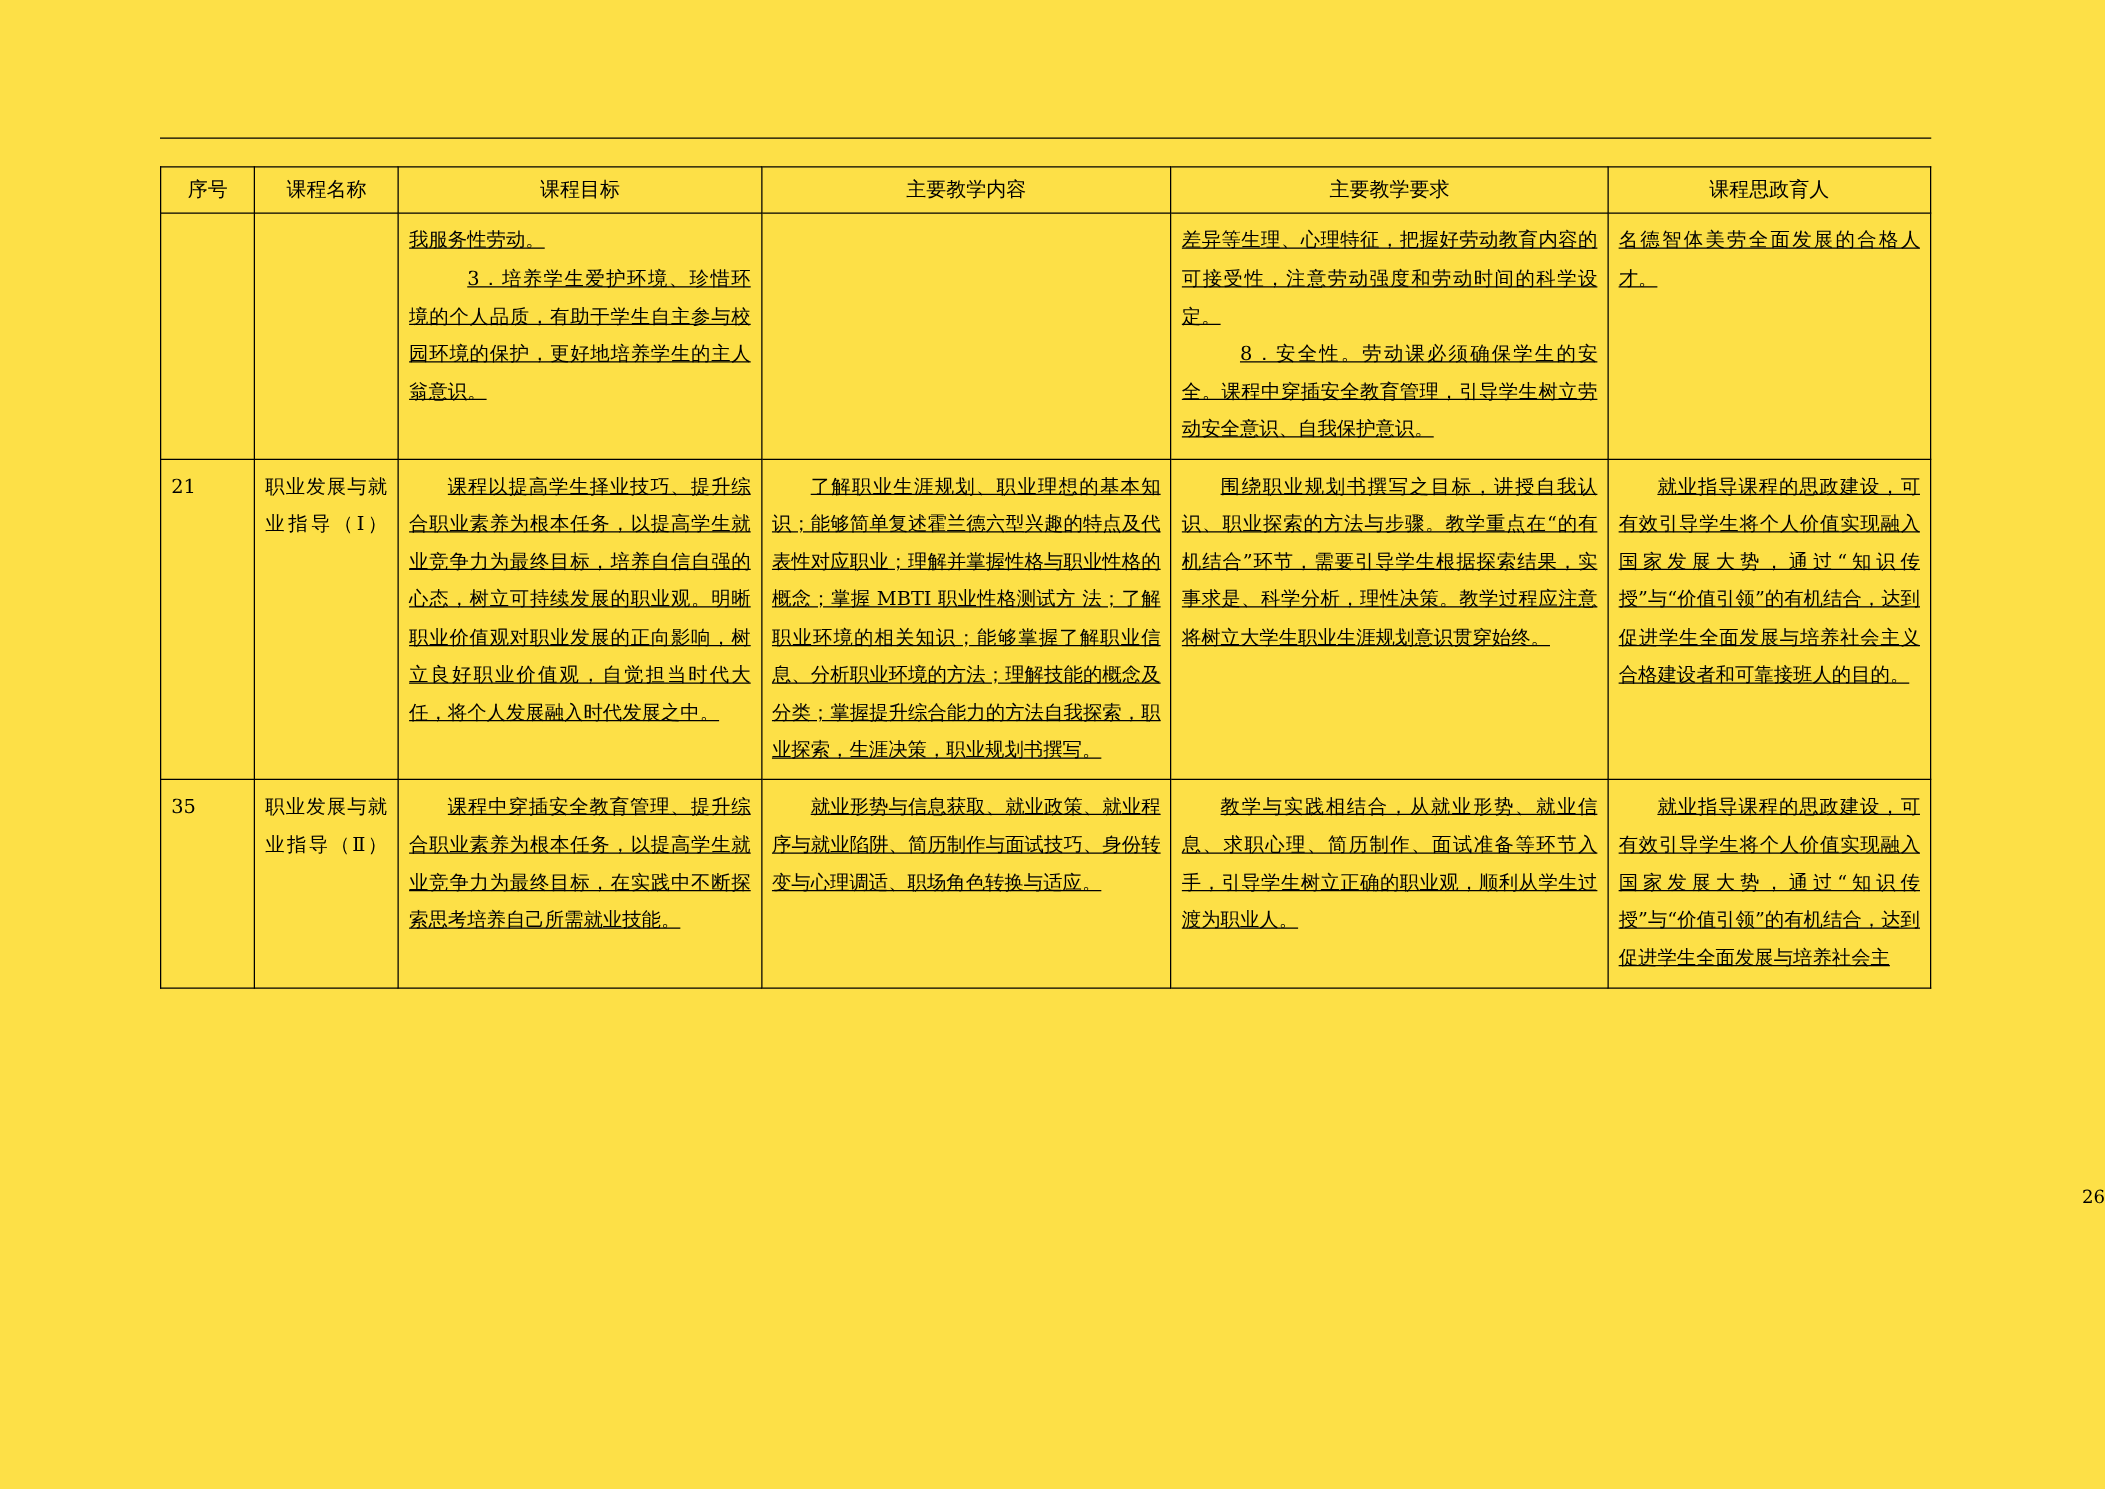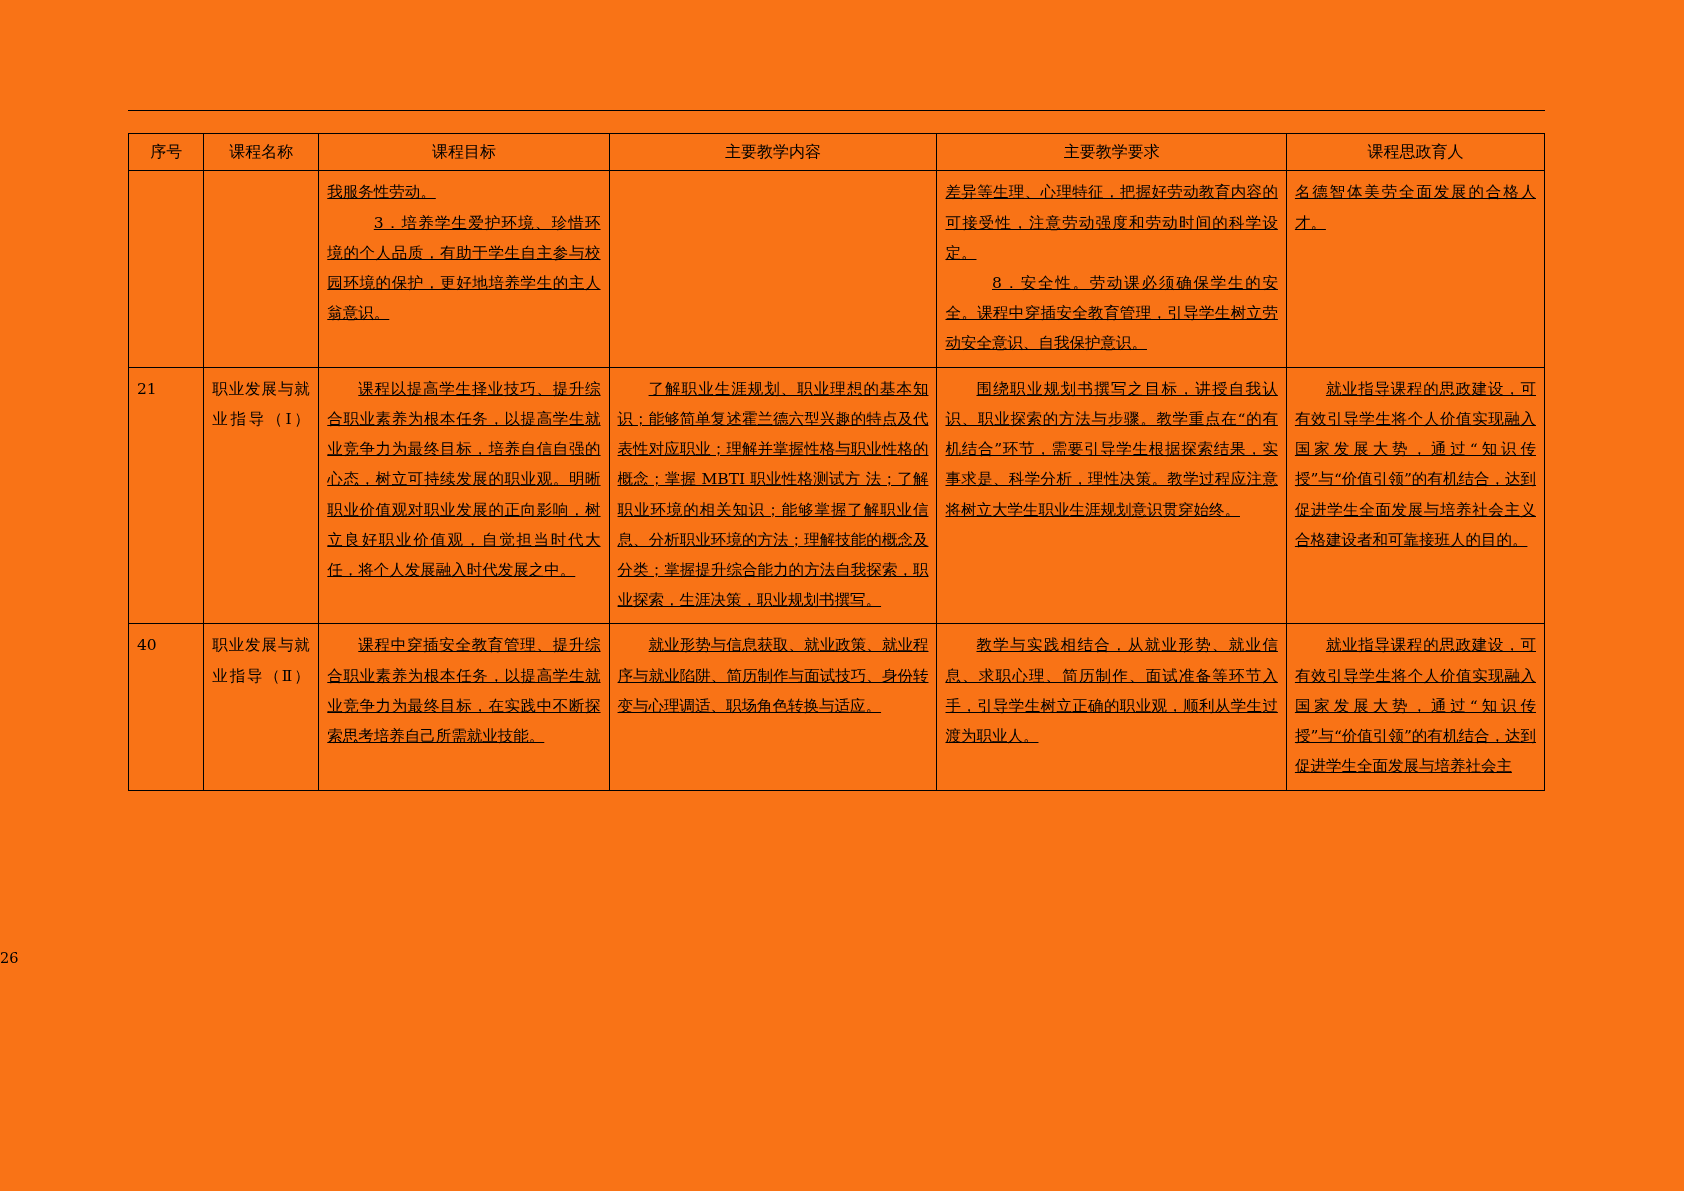--- a/index.html
+++ b/index.html
@@ -14,21 +14,21 @@
     color: #000000;
     position: relative;
     overflow: hidden;
   }
   .page {
     position: absolute;
     left: 0;
     top: 0;
     width: 1684px;
     height: 1191px;
-    background: #f97316;
+    background: #fde047;
   }
   .top-rule {
     position: absolute;
     left: 128px;
     top: 110px;
     width: 1417px;
     height: 0;
     border-top: 1px solid #000;
   }
   .doc-table {
@@ -79,21 +79,21 @@
     text-align: left;
     vertical-align: top;
     padding-top: 10px;
     font-size: 15.5px;
   }
   .page-number {
     position: absolute;
     left: 0;
     top: 950px;
     width: 1684px;
-    text-align: left;
+    text-align: right;
     font-size: 14.5px;
     font-family: "DejaVu Serif", "Liberation Serif", serif;
   }
   .p { margin: 0; }
 </style>
 </head>
 <body>
 
 <div class="page">
 
@@ -148,21 +148,21 @@
         </td>
         <td>
           <p class="p just indent">围绕职业规划书撰写之目标，讲授自我认识、职业探索的方法与步骤。教学重点在“的有机结合”环节，需要引导学生根据探索结果，实事求是、科学分析，理性决策。教学过程应注意将树立大学生职业生涯规划意识贯穿始终。</p>
         </td>
         <td>
           <p class="p just indent">就业指导课程的思政建设，可有效引导学生将个人价值实现融入国家发展大势，通过“知识传授”与“价值引领”的有机结合，达到促进学生全面发展与培养社会主义合格建设者和可靠接班人的目的。</p>
         </td>
       </tr>
 
       <tr>
-        <td class="num-cell">40</td>
+        <td class="num-cell">35</td>
         <td class="cell-name">职业发展与就业指导（Ⅱ）</td>
         <td>
           <p class="p just indent">课程中穿插安全教育管理、提升综合职业素养为根本任务，以提高学生就业竞争力为最终目标，在实践中不断探索思考培养自己所需就业技能。</p>
         </td>
         <td>
           <p class="p just indent">就业形势与信息获取、就业政策、就业程序与就业陷阱、简历制作与面试技巧、身份转变与心理调适、职场角色转换与适应。</p>
         </td>
         <td>
           <p class="p just indent">教学与实践相结合，从就业形势、就业信息、求职心理、简历制作、面试准备等环节入手，引导学生树立正确的职业观，顺利从学生过渡为职业人。</p>
         </td>

